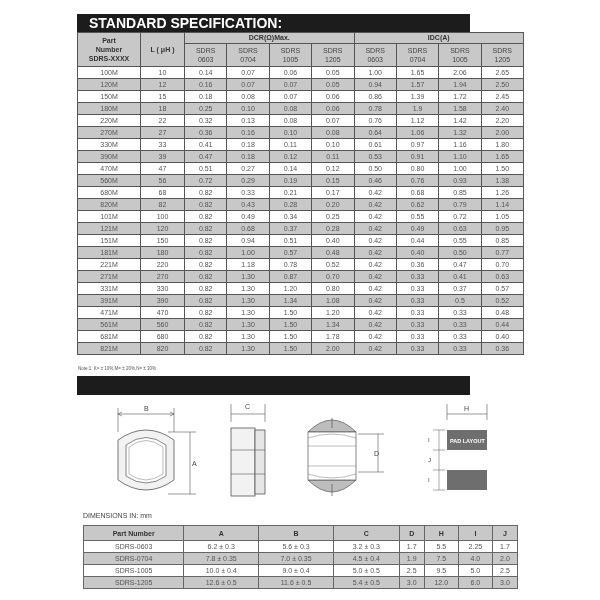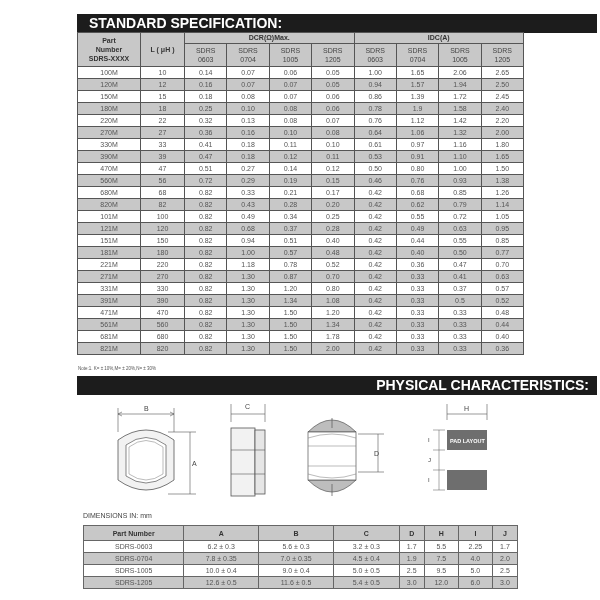--- a/index.html
+++ b/index.html
@@ -1,17 +1,17 @@
 <!DOCTYPE html>
 <html><head>
 <meta charset="utf-8">
 <style>
   html, body { margin:0; padding:0; background:#ffffff; }
   body { width:600px; height:600px; position:relative; overflow:hidden; font-family:"Liberation Sans", sans-serif; color:#333; }
-  .banner { position:absolute; left:77px; width:520px; height:19px; background:#1c1c1c; color:#fff; font-weight:bold; font-size:14px; line-height:19px; }
+  .banner { position:absolute; left:77px; width:393px; height:19px; background:#1c1c1c; color:#fff; font-weight:bold; font-size:14px; line-height:19px; }
   .banner .l { position:absolute; left:12px; top:0; }
   .banner .r { position:absolute; right:8px; top:0; }
   table { border-collapse:collapse; position:absolute; }
   .spec { left:77px; top:32px; width:447px; font-size:7px; color:#555; }
   .spec td, .spec th { border:1px solid #555; text-align:center; padding:0; height:11px; line-height:11px; font-weight:normal; }
   .spec thead th { background:#c8c8c8; color:#444; }
   .spec thead th.b { font-weight:bold; color:#333; }
   .spec thead tr.h1 th { height:10px; line-height:10px; }
   .spec thead tr.h2 th { height:22px; line-height:9px; }
   .spec tbody tr:nth-child(even) td { background:#c8c8c8; }
@@ -341,21 +341,20 @@
         <td>0.33</td>
         <td>0.33</td>
         <td>0.36</td>
       </tr>
     </tbody>
 </table>
 
 <div class="note">Note:1. K= ± 10%,M= ± 20%,N= ± 30%</div>
 
 <div class="banner" style="top:376px;">
-  <span class="r">PHYSICAL CHARACTERISTICS:</span>
 </div>
 
 <svg class="draw" style="left:110px;top:400px;" width="90" height="100" viewBox="0 0 90 100">
   <line x1="8" y1="8" x2="8" y2="32" stroke="#555" stroke-width="0.6"></line>
   <line x1="64" y1="8" x2="64" y2="32" stroke="#555" stroke-width="0.6"></line>
   <line x1="8" y1="14" x2="64" y2="14" stroke="#555" stroke-width="0.6"></line>
   <path d="M8,14 l4,-2 M8,14 l4,2 M64,14 l-4,-2 M64,14 l-4,2" stroke="#555" stroke-width="0.6" fill="none"></path>
   <text x="34" y="11" font-size="7" fill="#444" font-family="Liberation Sans, sans-serif">B</text>
   <path d="M8,40 Q36,20 64,40 L64,80 Q36,100 8,80 Z" fill="#f2f2f2" stroke="#555" stroke-width="0.8"></path>
   <path d="M16,45 Q36,30 56,45 L56,76 Q36,90 16,76 Z" fill="#fff" stroke="#555" stroke-width="0.7"></path>

